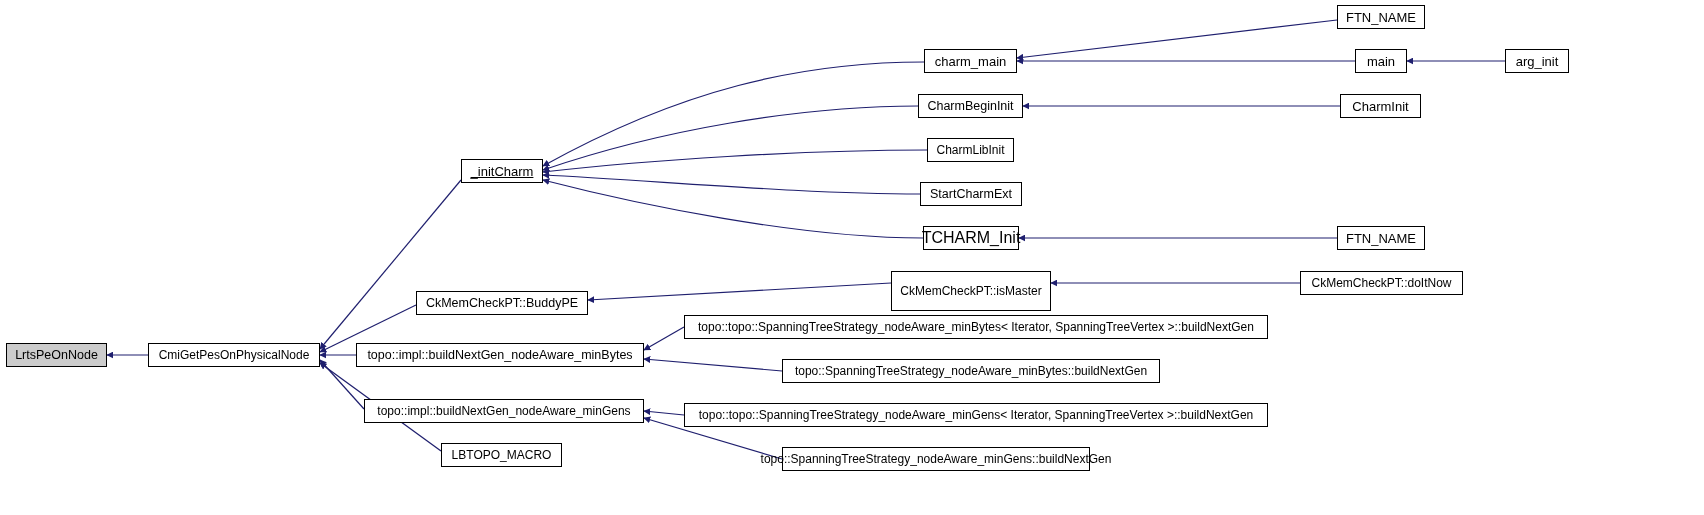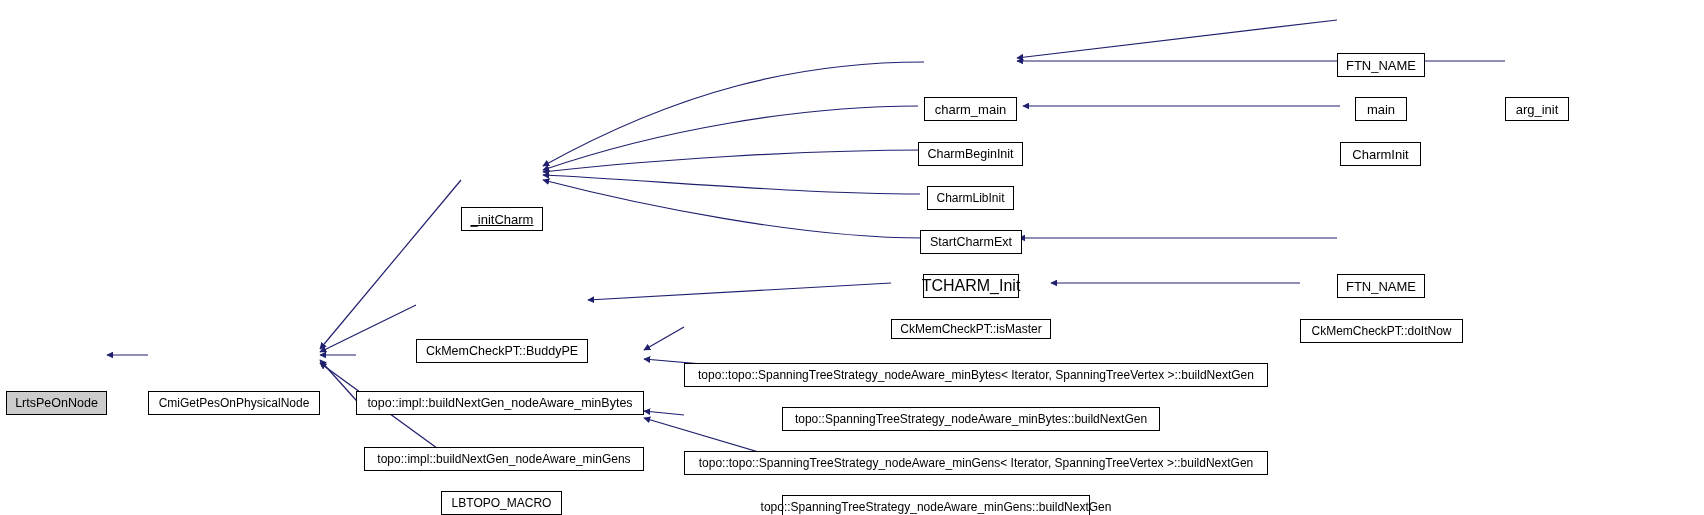--- a/index.html
+++ b/index.html
@@ -31,21 +31,20 @@
     color: #000000;
     font-size: 13px;
     line-height: 1;
     display: flex;
     align-items: center;
     justify-content: center;
     white-space: nowrap;
     letter-spacing: 0px;
     height: 24px;
     z-index: 3;
-    margin-top: 48px;
   }
   .node.highlight {
     background: #cccccc;
   }
   .node-label {
     display: block;
     padding: 0 6px;
   }
 </style>
 </head>
@@ -110,21 +109,21 @@
     </div>
     <div class="node" style="left: 927px; top: 138px; width: 87px; height: 24px;">
       <span class="node-label" style="font-size: 12px;">CharmLibInit</span>
     </div>
     <div class="node" style="left: 920px; top: 182px; width: 102px; height: 24px;">
       <span class="node-label" style="font-size: 12.5px;">StartCharmExt</span>
     </div>
     <div class="node" style="left: 923px; top: 226px; width: 96px; height: 24px;">
       <span class="node-label" style="font-size: 16px;">TCHARM_Init</span>
     </div>
-    <div class="node" style="left: 891px; top: 271px; width: 160px; height: 20px;">
+    <div class="node" style="left: 891px; top: 271px; width: 160px; height: 40px;">
       <span class="node-label" style="font-size: 12px;">CkMemCheckPT::isMaster</span>
     </div>
     <div class="node" style="left: 684px; top: 315px; width: 584px; height: 24px;">
       <span class="node-label" style="font-size: 12px;">topo::topo::SpanningTreeStrategy_nodeAware_minBytes&lt; Iterator, SpanningTreeVertex &gt;::buildNextGen</span>
     </div>
     <div class="node" style="left: 782px; top: 359px; width: 378px; height: 24px;">
       <span class="node-label" style="font-size: 12px;">topo::SpanningTreeStrategy_nodeAware_minBytes::buildNextGen</span>
     </div>
     <div class="node" style="left: 684px; top: 403px; width: 584px; height: 24px;">
       <span class="node-label" style="font-size: 12px;">topo::topo::SpanningTreeStrategy_nodeAware_minGens&lt; Iterator, SpanningTreeVertex &gt;::buildNextGen</span>

